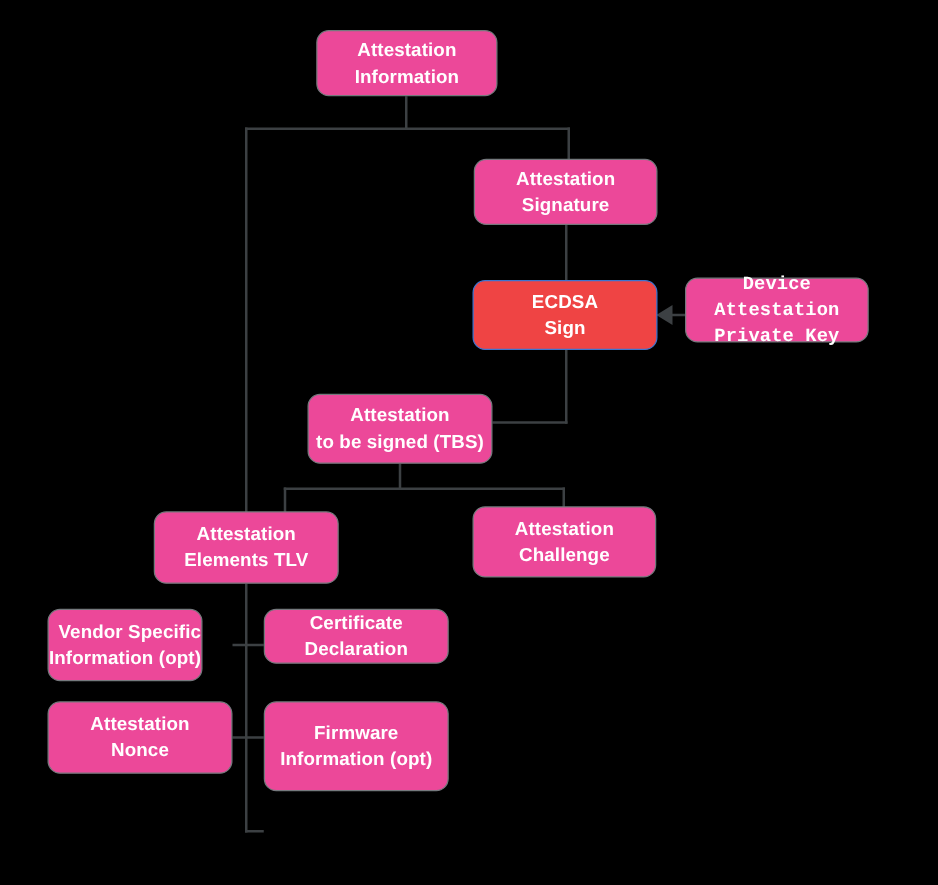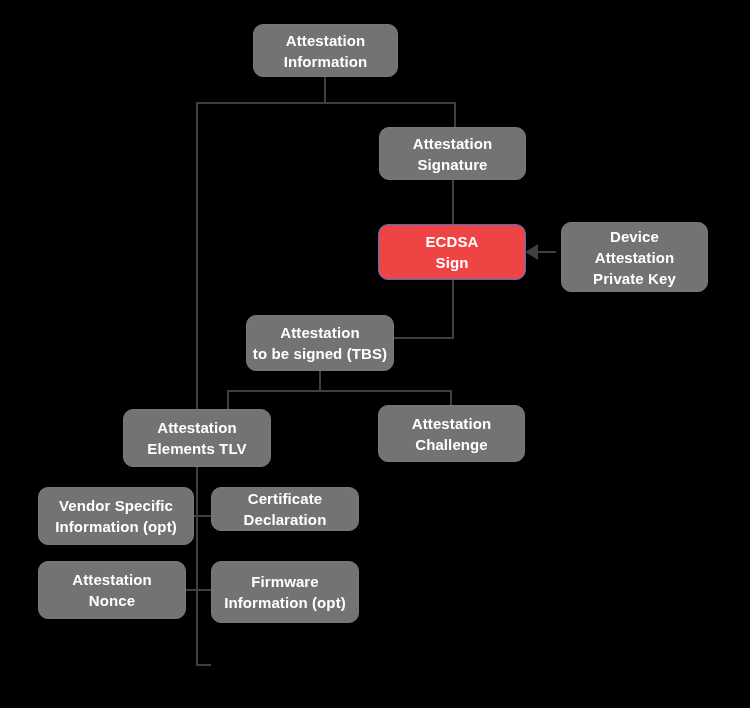--- a/index.html
+++ b/index.html
@@ -11,21 +11,21 @@
     position: relative;
     width: 750px;
     height: 708px;
     background: #000000;
     overflow: hidden;
     font-family: "Liberation Sans", sans-serif;
   }
   .node {
     position: absolute;
     box-sizing: border-box;
-    background: #737373;
+    background: #ec4899;
     border: 1px solid #75797d;
     border-radius: 10px;
     color: #ffffff;
     display: flex;
     align-items: center;
     justify-content: center;
     text-align: center;
     font-size: 15px;
     line-height: 21px;
     font-weight: bold;
@@ -48,28 +48,28 @@
     height: 0;
     border-top: 8px solid transparent;
     border-bottom: 8px solid transparent;
     border-right: 13px solid #3c4043;
   }
 
   
   #n-attestation-information { left: 253px; top: 24px;  width: 145px; height: 53px; }
   #n-attestation-signature   { left: 379px; top: 127px; width: 147px; height: 53px; }
   #n-ecdsa-sign              { left: 378px; top: 224px; width: 148px; height: 56px; }
-  #n-device-key              { left: 561px; top: 222px; width: 147px; height: 70px; }
+  #n-device-key              { left: 548px; top: 222px; width: 147px; height: 52px; font-family: Liberation Mono, monospace; }
   #n-attestation-tbs         { left: 246px; top: 315px; width: 148px; height: 56px; }
   #n-elements-tlv            { left: 123px; top: 409px; width: 148px; height: 58px; }
   #n-attestation-challenge   { left: 378px; top: 405px; width: 147px; height: 57px; }
-  #n-vendor-specific         { left: 38px;  top: 487px; width: 156px; height: 58px; }
+  #n-vendor-specific         { left: 38px;  top: 487px; width: 124px; height: 58px; text-align: right; }
   #n-certificate-declaration { left: 211px; top: 487px; width: 148px; height: 44px; }
   #n-attestation-nonce       { left: 38px;  top: 561px; width: 148px; height: 58px; }
-  #n-firmware-information    { left: 211px; top: 561px; width: 148px; height: 62px; }
+  #n-firmware-information    { left: 211px; top: 561px; width: 148px; height: 72px; }
   #n-timestamp               { left: 211px; top: 635px; width: 148px; height: 57px; }
 </style>
 </head>
 <body>
 
 <div class="canvas">
 
   <div class="line vline" style="left:324px; top:77px; height:27px;"></div>
 
   <div class="line hline" style="left:196px; top:102px; width:260px;"></div>

